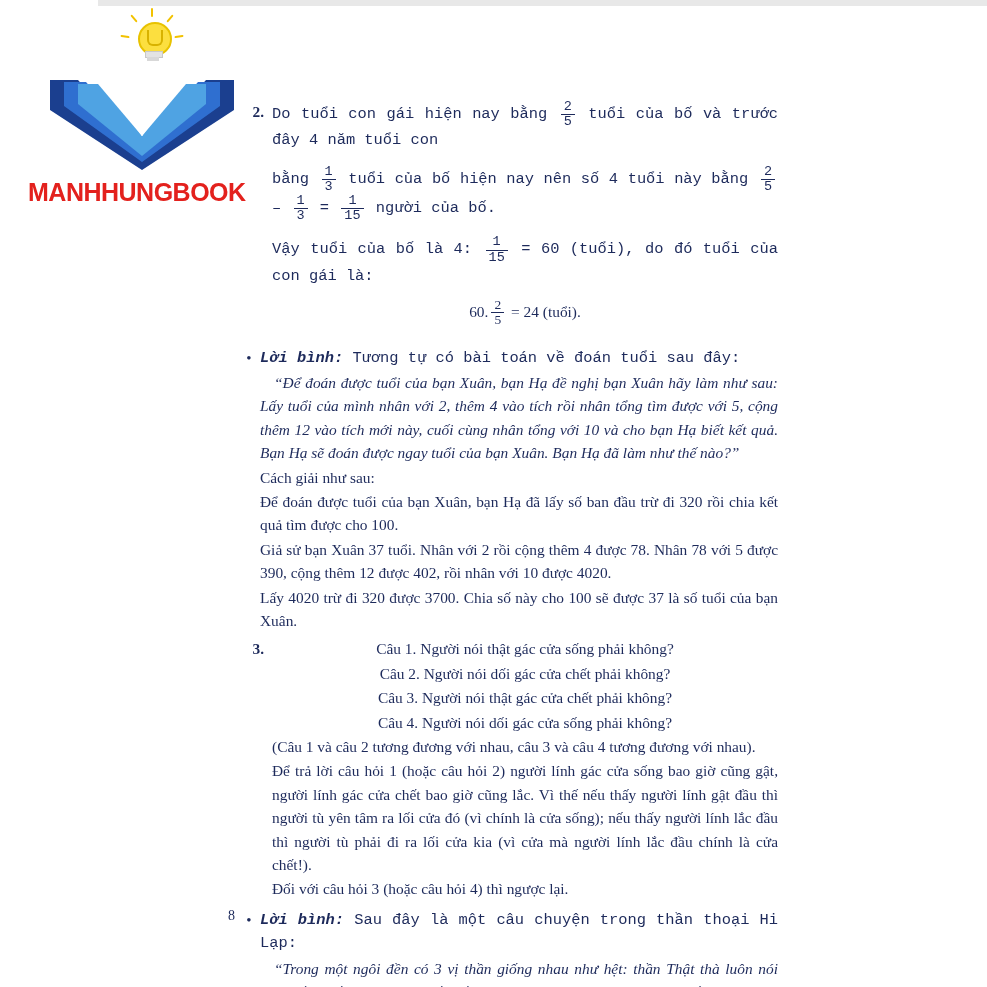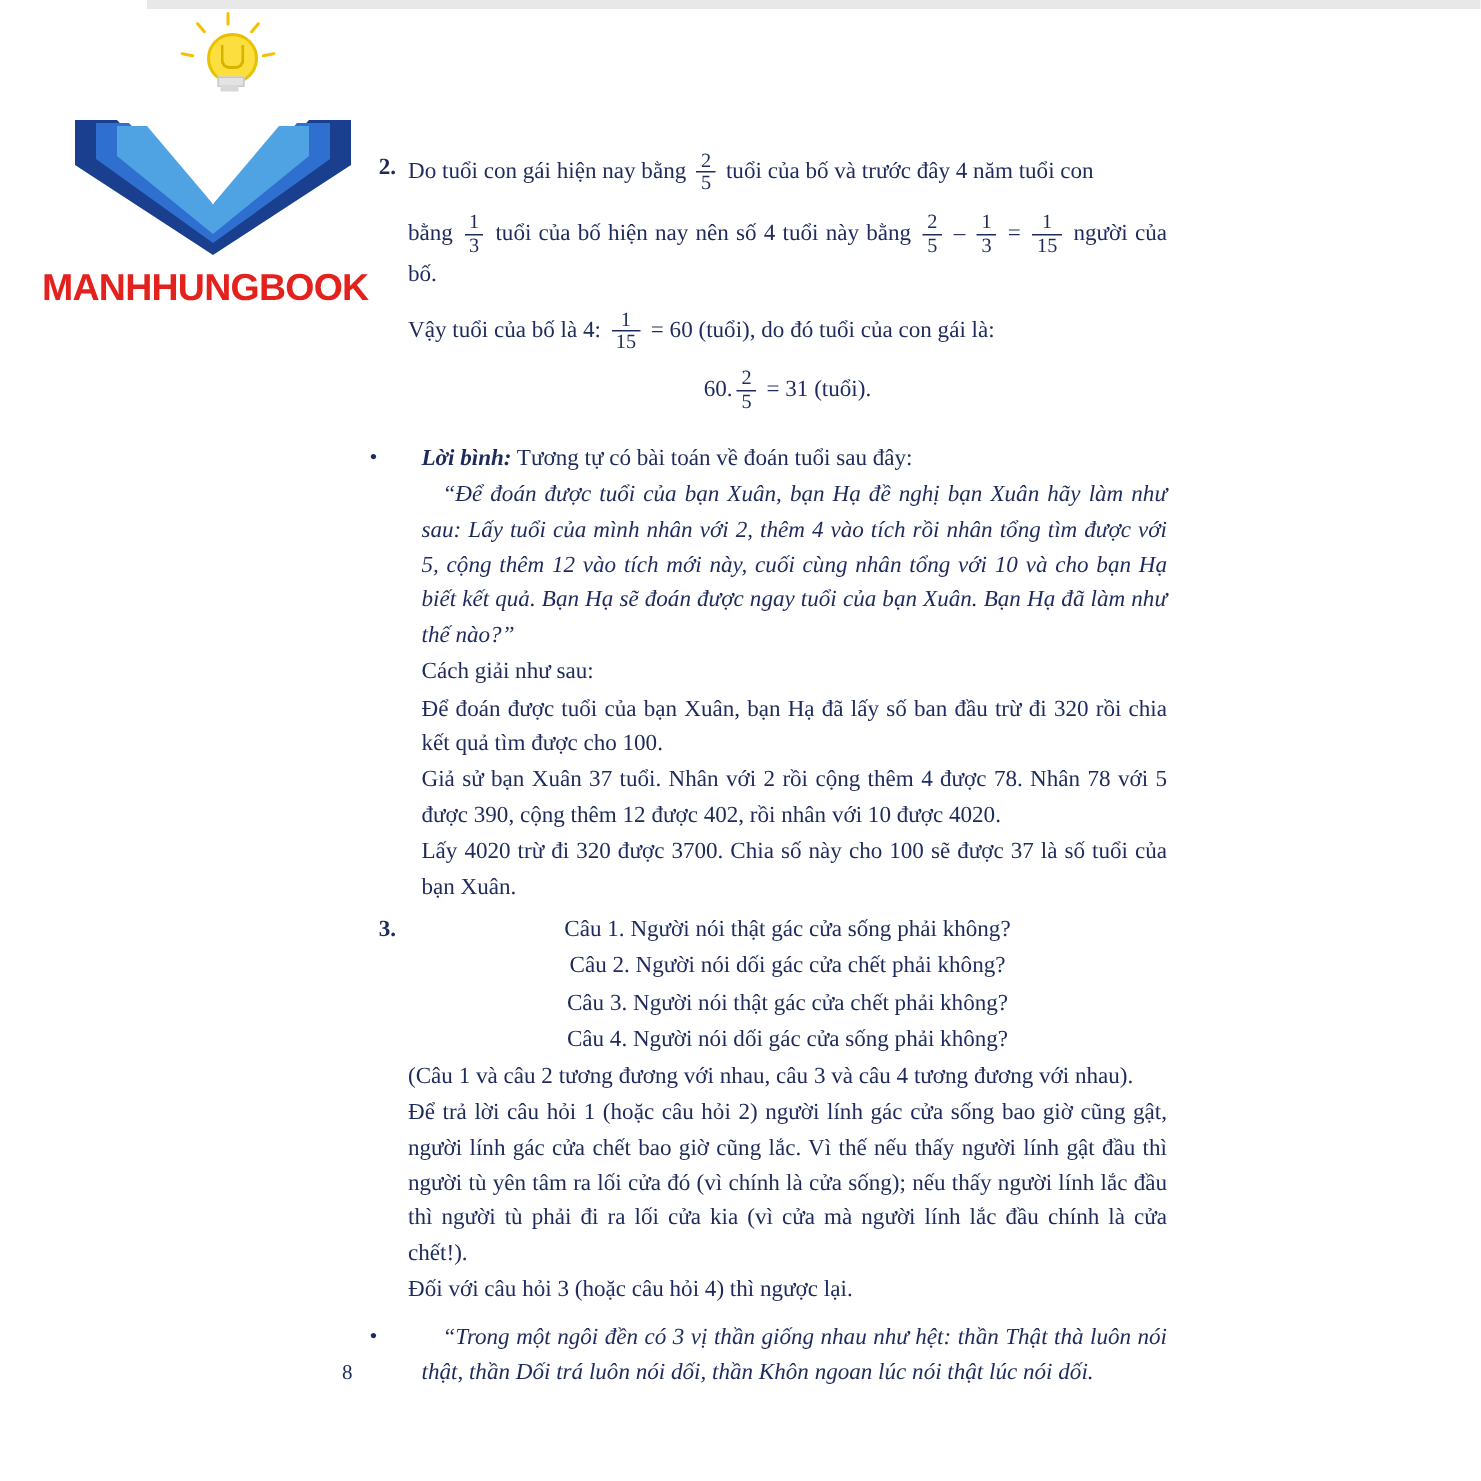--- a/index.html
+++ b/index.html
@@ -132,21 +132,21 @@
     flex: 0 0 26px;
     text-align: right;
     padding-right: 8px;
     font-weight: bold;
     color: #1d2a5b;
   }
   .item-body { flex: 1; }
 
   p { margin: 0 0 1px 0; }
 
-  .line { text-align: justify; }
+  .line { text-align: justify; font-family: Liberation Mono, monospace; }
 
   .frac {
     display: inline-block;
     vertical-align: -0.55em;
     text-align: center;
     margin: 0 3px;
     line-height: 1.05;
     font-size: 13.5px;
   }
   .frac .num { display: block; padding: 0 3px; }
@@ -165,21 +165,21 @@
     display: flex;
     margin-top: 7px;
   }
   .bullet-dot {
     flex: 0 0 22px;
     width: 22px;
     text-align: center;
     font-size: 15px;
     line-height: 1.5;
   }
-  .bullet-body { flex: 1; margin-left: 21px; }
+  .bullet-body { flex: 1; }
   .bold-ital { font-style: italic; font-weight: bold; }
 
   .quote-block {
     font-style: italic;
     text-align: justify;
     text-indent: 14px;
   }
   .indent-block { text-align: justify; }
 
   .qline { text-align: center; }
@@ -282,21 +282,21 @@
           <span class="den">15</span>
         </span>
         <span>= 60 (tuổi), do đó tuổi của con gái là:</span>
       </p>
 
       <p class="centered">
         <span>60.</span><span class="frac">
           <span class="num">2</span>
           <span class="den">5</span>
         </span>
-        <span>= 31 (tuổi).</span>
+        <span>= 24 (tuổi).</span>
       </p>
     </div>
   </div>
 
   <div class="bullet-item">
     <div class="bullet-dot">•</div>
     <div class="bullet-body">
       <p class="line">
         <span class="bold-ital">Lời bình:</span>
         <span>Tương tự có bài toán về đoán tuổi sau đây:</span>
@@ -318,19 +318,23 @@
       <p class="qline">Câu 4. Người nói dối gác cửa sống phải không?</p>
       <p class="indent-block">(Câu 1 và câu 2 tương đương với nhau, câu 3 và câu 4 tương đương với nhau).</p>
       <p class="indent-block">Để trả lời câu hỏi 1 (hoặc câu hỏi 2) người lính gác cửa sống bao giờ cũng gật, người lính gác cửa chết bao giờ cũng lắc. Vì thế nếu thấy người lính gật đầu thì người tù yên tâm ra lối cửa đó (vì chính là cửa sống); nếu thấy người lính lắc đầu thì người tù phải đi ra lối cửa kia (vì cửa mà người lính lắc đầu chính là cửa chết!).</p>
       <p class="indent-block">Đối với câu hỏi 3 (hoặc câu hỏi 4) thì ngược lại.</p>
     </div>
   </div>
 
   <div class="bullet-item">
     <div class="bullet-dot">•</div>
     <div class="bullet-body">
+      <p class="line">
+        <span class="bold-ital">Lời bình:</span>
+        <span>Sau đây là một câu chuyện trong thần thoại Hi Lạp:</span>
+      </p>
       <p class="quote-block">“Trong một ngôi đền có 3 vị thần giống nhau như hệt: thần Thật thà luôn nói thật, thần Dối trá luôn nói dối, thần Khôn ngoan lúc nói thật lúc nói dối.</p>
     </div>
   </div>
 
 </div>
 
 <div class="page-number">8</div>
 
 </body></html>

